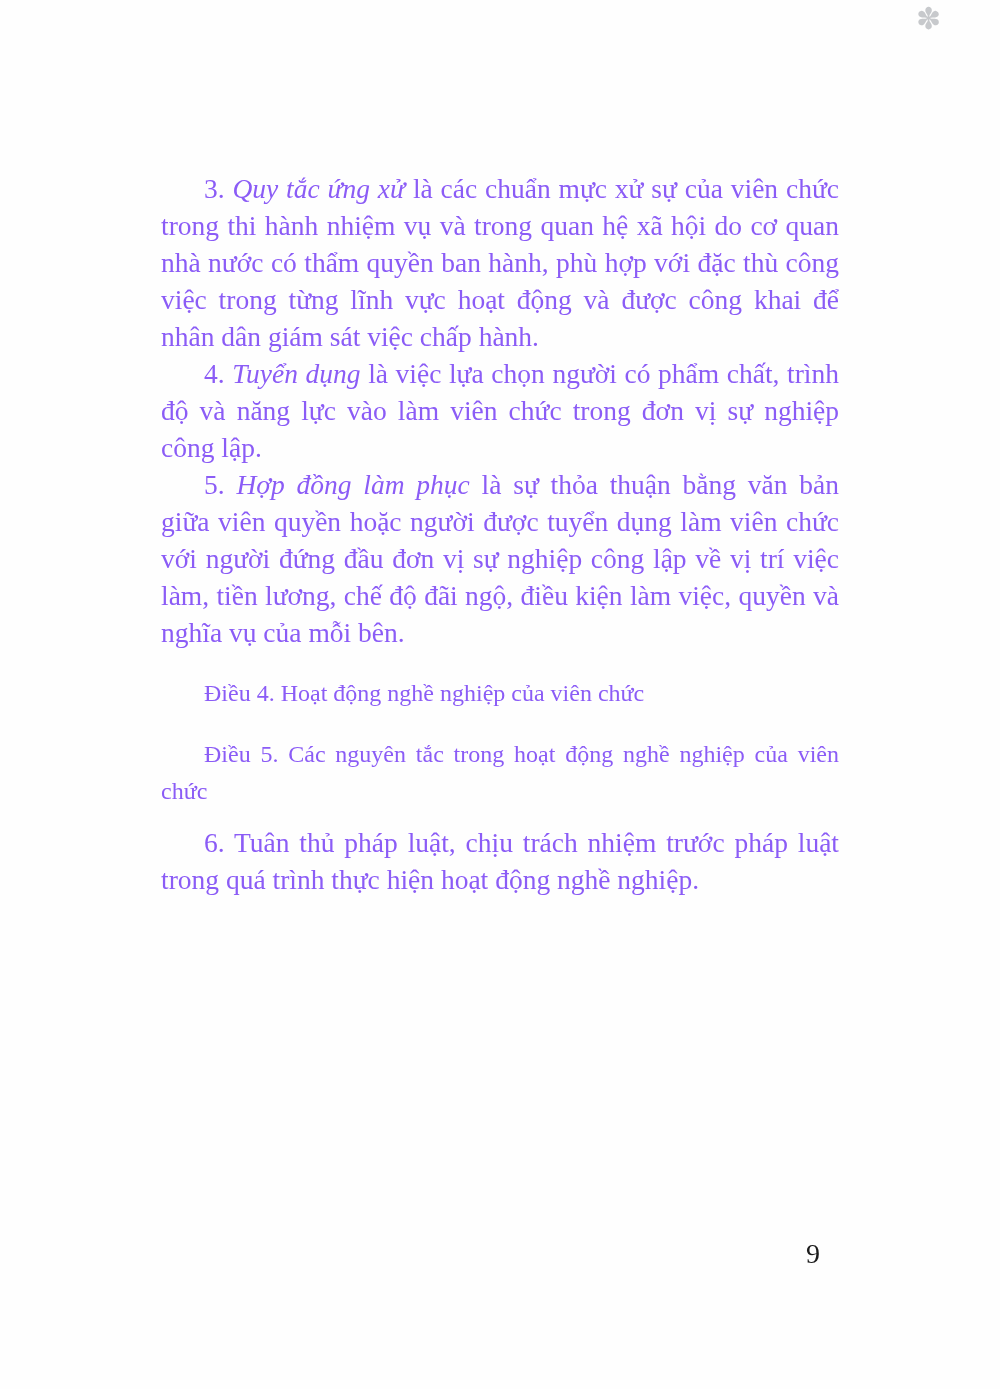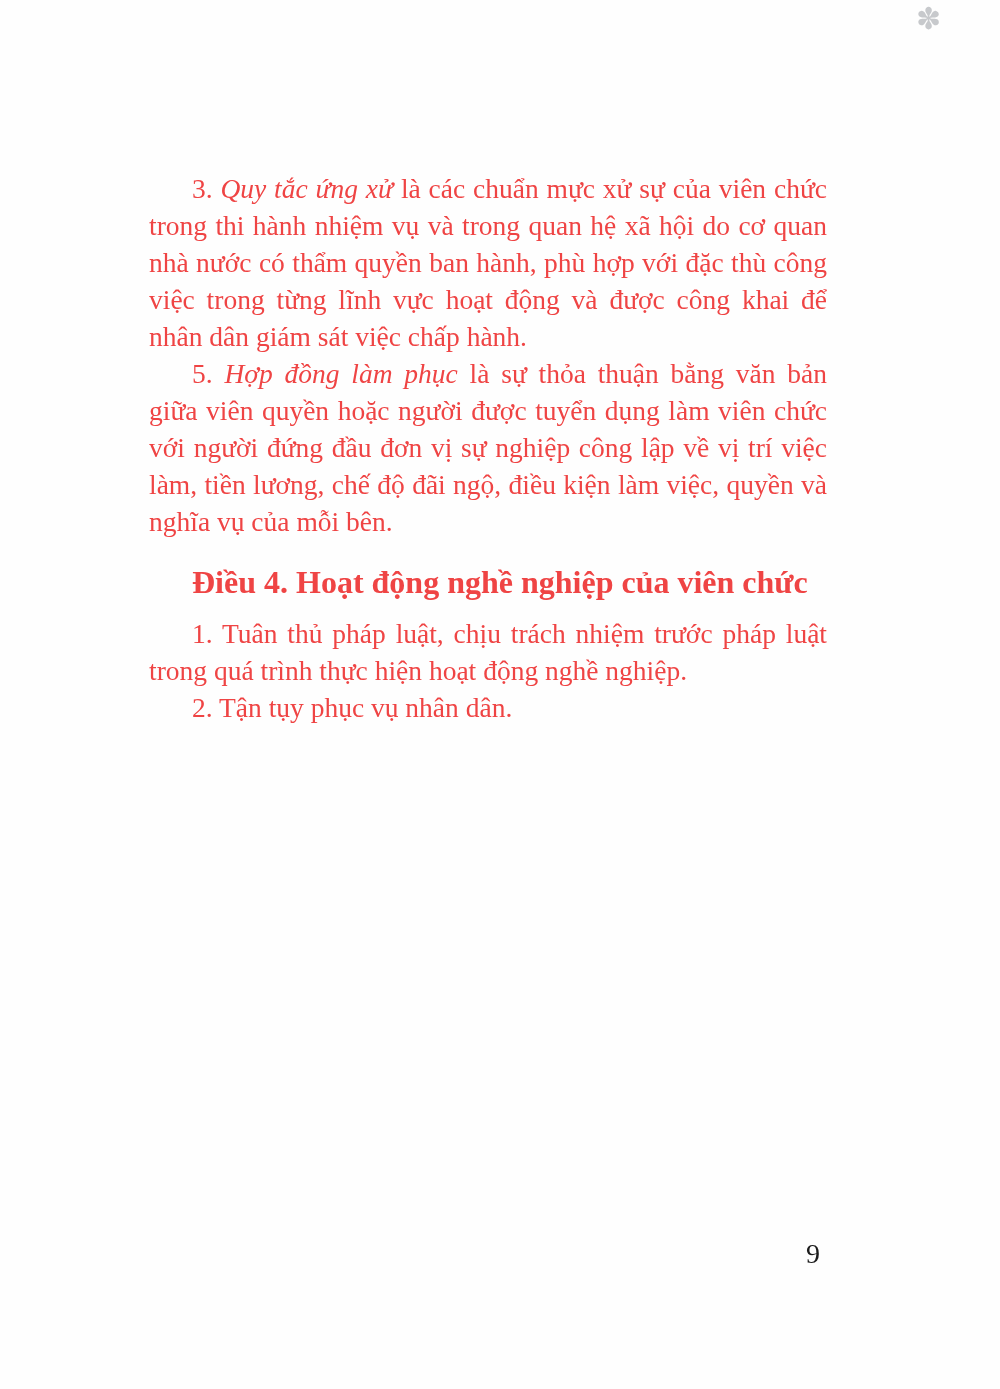--- a/index.html
+++ b/index.html
@@ -22,36 +22,36 @@
     position: absolute;
     left: 916px;
     top: 4px;
     font-size: 30px;
     line-height: 1;
     color: #c7c9cc;
     user-select: none;
   }
   .text-column {
     position: absolute;
-    left: 149px;
+    left: 161px;
     top: 170px;
     width: 678px;
-    color: #ef4444;
+    color: #8b5cf6;
     font-size: 27.5px;
     line-height: 37px;
     text-align: justify;
     text-justify: inter-word;
   }
   .para {
     text-indent: 43px;
     margin: 0;
   }
   .heading {
-    font-weight: bold;
-    font-size: 32px;
+    font-weight: normal;
+    font-size: 24px;
     text-indent: 43px;
     margin: 24px 0 14px 0;
   }
   .term-italic { font-style: italic; }
   .page-number {
     position: absolute;
     left: 806px;
     top: 1238px;
     font-size: 28px;
     color: #1b1b1b;
@@ -61,29 +61,30 @@
 <body>
 
 <div class="scan-page">
 
   <span class="corner-flower">✽</span>
 
   <div class="text-column">
 
     <p class="para"><span>3.</span> <span class="term-italic">Quy tắc ứng xử</span> <span>là các chuẩn mực xử sự của viên chức trong thi hành nhiệm vụ và trong quan hệ xã hội do cơ quan nhà nước có thẩm quyền ban hành, phù hợp với đặc thù công việc trong từng lĩnh vực hoạt động và được công khai để nhân dân giám sát việc chấp hành.</span></p>
 
+    <p class="para"><span>4.</span> <span class="term-italic">Tuyển dụng</span> <span>là việc lựa chọn người có phẩm chất, trình độ và năng lực vào làm viên chức trong đơn vị sự nghiệp công lập.</span></p>
 
     <p class="para"><span>5.</span> <span class="term-italic">Hợp đồng làm phục</span> <span>là sự thỏa thuận bằng văn bản giữa viên quyền hoặc người được tuyển dụng làm viên chức với người đứng đầu đơn vị sự nghiệp công lập về vị trí việc làm, tiền lương, chế độ đãi ngộ, điều kiện làm việc, quyền và nghĩa vụ của mỗi bên.</span></p>
 
     <h2 class="heading">Điều 4. Hoạt động nghề nghiệp của viên chức</h2>
 
 
+    <h2 class="heading">Điều 5. Các nguyên tắc trong hoạt động nghề nghiệp của viên chức</h2>
 
-    <p class="para">1. Tuân thủ pháp luật, chịu trách nhiệm trước pháp luật trong quá trình thực hiện hoạt động nghề nghiệp.</p>
+    <p class="para">6. Tuân thủ pháp luật, chịu trách nhiệm trước pháp luật trong quá trình thực hiện hoạt động nghề nghiệp.</p>
 
-    <p class="para">2. Tận tụy phục vụ nhân dân.</p>
 
 
   </div>
 
   <div class="page-number">9</div>
 
 </div>
 
 </body></html>

